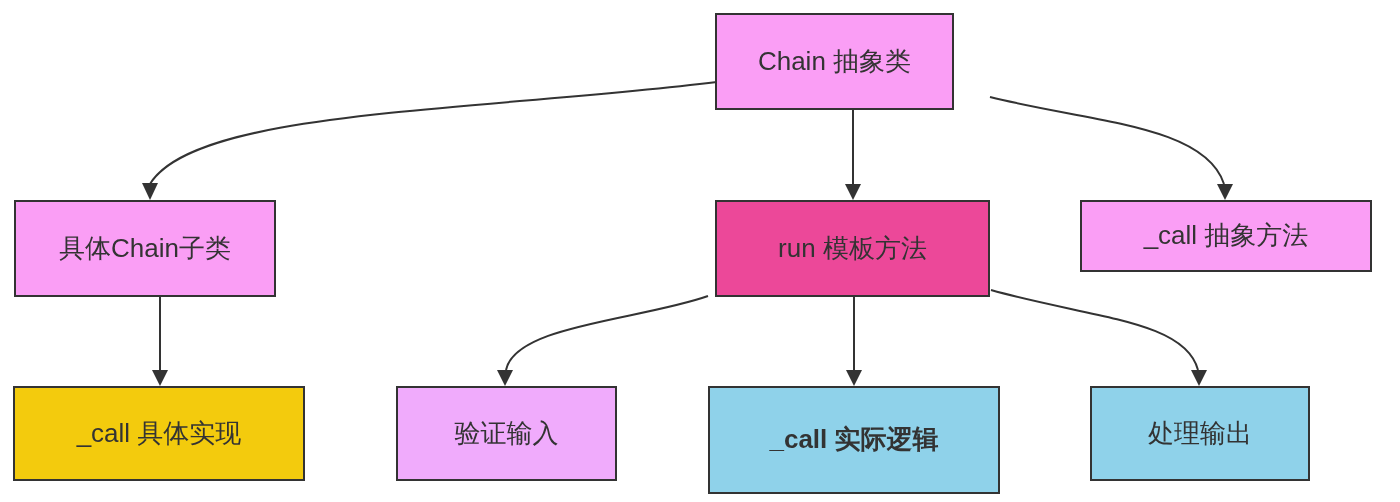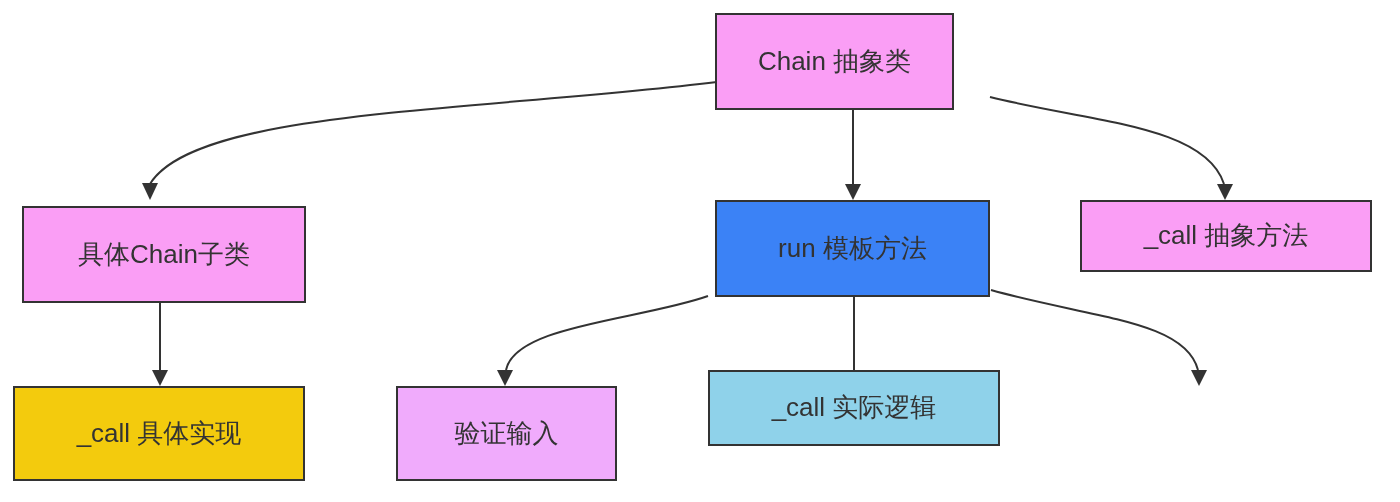--- a/index.html
+++ b/index.html
@@ -39,26 +39,26 @@
     align-items: center;
     justify-content: center;
     text-align: center;
     color: #333333;
     font-size: 26px;
     line-height: 1.3;
     white-space: nowrap;
   }
   
   .pos-n0 { left: 715px;  top: 13px;  width: 239px; height: 97px; }
-  .pos-n1 { left: 22px;   top: 200px; width: 284px; height: 97px; margin-top: 6px; }
+  .pos-n1 { left: 14px;   top: 200px; width: 262px; height: 97px; }
   .pos-n2 { left: 715px;  top: 200px; width: 275px; height: 97px; }
   .pos-n3 { left: 1080px; top: 200px; width: 292px; height: 72px; }
   .pos-n4 { left: 13px;   top: 386px; width: 292px; height: 95px; }
   .pos-n5 { left: 396px;  top: 386px; width: 221px; height: 95px; }
-  .pos-n6 { left: 708px;  top: 370px; width: 292px; height: 76px; }
+  .pos-n6 { left: 708px;  top: 386px; width: 292px; height: 108px; font-weight: bold; }
   .pos-n7 { left: 1090px; top: 386px; width: 220px; height: 95px; }
 </style>
 </head>
 <body>
 
 <div class="canvas">
 
   <svg class="edges" viewBox="0 0 1400 502" aria-hidden="true">
 
     <g>
@@ -98,34 +98,37 @@
   </svg>
 
   <div class="node pos-n0" style="background: rgb(250, 158, 245);">
     <span>Chain 抽象类</span>
   </div>
 
   <div class="node pos-n1" style="background: rgb(250, 158, 245);">
     <span>具体Chain子类</span>
   </div>
 
-  <div class="node pos-n2" style="background: #3b82f6;">
+  <div class="node pos-n2" style="background: #ec4899;">
     <span>run 模板方法</span>
   </div>
 
   <div class="node pos-n3" style="background: rgb(250, 158, 245);">
     <span>_call 抽象方法</span>
   </div>
 
   <div class="node pos-n4" style="background: rgb(243, 203, 13);">
     <span>_call 具体实现</span>
   </div>
 
   <div class="node pos-n5" style="background: #f0abfc;">
     <span>验证输入</span>
   </div>
 
   <div class="node pos-n6" style="background: rgb(143, 210, 234);">
     <span>_call 实际逻辑</span>
   </div>
 
+  <div class="node pos-n7" style="background: rgb(143, 210, 234);">
+    <span>处理输出</span>
+  </div>
 
 </div>
 
 </body></html>

